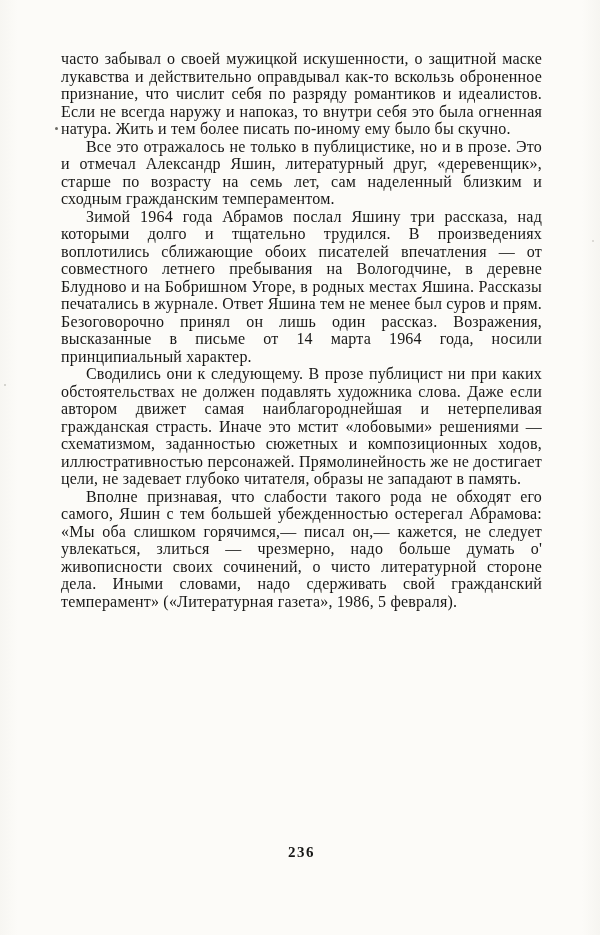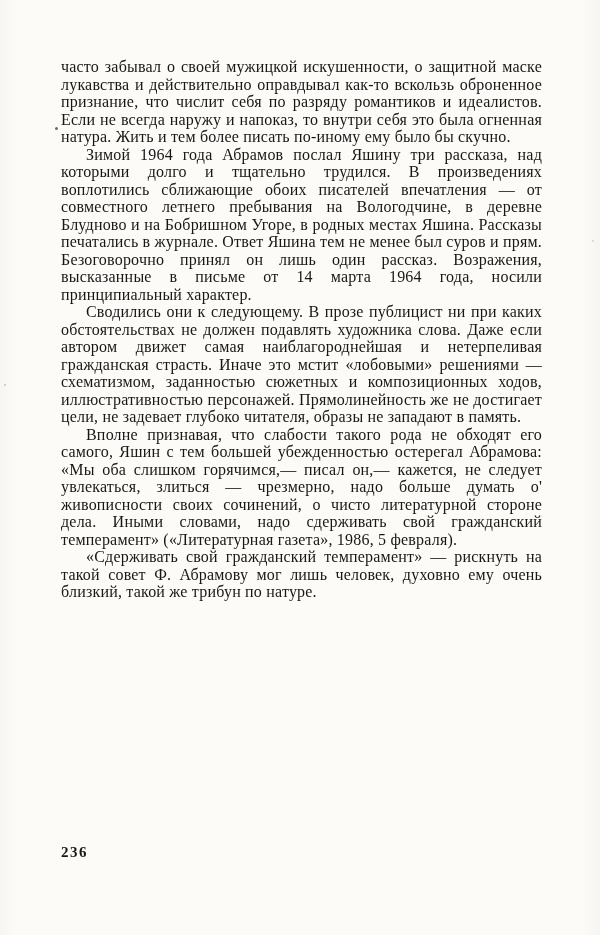--- a/index.html
+++ b/index.html
@@ -21,36 +21,35 @@
     left: 61px;
     top: 50px;
     width: 481px;
     text-align: justify;
     font-family: "Liberation Serif", "DejaVu Serif", serif;
     font-size: 16px;
     line-height: 17.5px;
     letter-spacing: 0.2px;
     color: #171716;
     hyphens: auto;
-    margin-top: 8px;
     -webkit-hyphens: auto;
   }
   p.para {
     margin: 0;
     padding: 0;
   }
   p.para.indent {
     text-indent: 25px;
   }
   .page-number {
     position: absolute;
     top: 844px;
     left: 61px;
     width: 481px;
-    text-align: left;
+    text-align: center;
     font-family: "Liberation Serif", "DejaVu Serif", serif;
     font-weight: bold;
     font-size: 15px;
     letter-spacing: 1.5px;
     color: #171716;
   }
   .speck {
     position: absolute;
     background: #9a9890;
     border-radius: 50%;
@@ -58,22 +57,22 @@
   .speck-1 { left: 55px; top: 127px; width: 3px; height: 3px; background:#6b6a64; }
   .speck-2 { left: 4px;  top: 384px; width: 2px; height: 2px; opacity: .5; }
   .speck-3 { left: 592px; top: 240px; width: 2px; height: 2px; opacity: .4; }
 </style>
 </head>
 <body>
 
 <div class="page">
   <div class="text-block" id="text-block">
       <p class="para" lang="ru">часто забывал о своей мужицкой искушенности, о защитной маске лукавства и действительно оправдывал как-то вскользь оброненное признание, что числит себя по разряду романтиков и идеалистов. Если не всегда наружу и напоказ, то внутри себя это была огненная натура. Жить и тем более писать по-иному ему было бы скучно.</p>
+      <p class="para indent" lang="ru">Все это отражалось не только в публицистике, но и в прозе. Это и отмечал Александр Яшин, литературный друг, «деревенщик», старше по возрасту на семь лет, сам наделенный близким и сходным гражданским темпераментом.</p>
       <p class="para indent" lang="ru">Зимой 1964 года Абрамов послал Яшину три рассказа, над которыми долго и тщательно трудился. В произведениях воплотились сближающие обоих писателей впечатления — от совместного летнего пребывания на Вологодчине, в деревне Блудново и на Бобришном Угоре, в родных местах Яшина. Рассказы печатались в журнале. Ответ Яшина тем не менее был суров и прям. Безоговорочно принял он лишь один рассказ. Возражения, высказанные в письме от 14 марта 1964 года, носили принципиальный характер.</p>
       <p class="para indent" lang="ru">Сводились они к следующему. В прозе публицист ни при каких обстоятельствах не должен подавлять художника слова. Даже если автором движет самая наиблагороднейшая и нетерпеливая гражданская страсть. Иначе это мстит «лобовыми» решениями — схематизмом, заданностью сюжетных и композиционных ходов, иллюстративностью персонажей. Прямолинейность же не достигает цели, не задевает глубоко читателя, образы не западают в память.</p>
       <p class="para indent" lang="ru">Вполне признавая, что слабости такого рода не обходят его самого, Яшин с тем большей убежденностью остерегал Абрамова: «Мы оба слишком горячимся,— писал он,— кажется, не следует увлекаться, злиться — чрезмерно, надо больше думать о' живописности своих сочинений, о чисто литературной стороне дела. Иными словами, надо сдерживать свой гражданский темперамент» («Литературная газета», 1986, 5 февраля).</p>
-      <p class="para indent" lang="ru">«Сдерживать свой гражданский темперамент» — рискнуть на такой совет Ф. Абрамову мог лишь человек, духовно ему очень близкий, такой же трибун по натуре.</p>
     </div>
   <div class="page-number">236</div>
   <div class="speck speck-1"></div>
   <div class="speck speck-2"></div>
   <div class="speck speck-3"></div>
 </div>
 
 </body></html>

